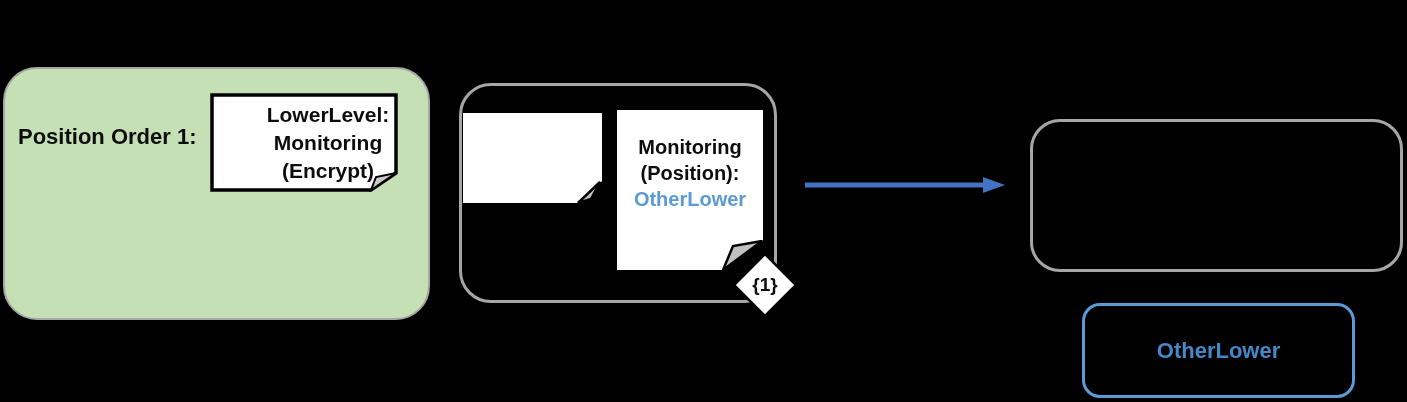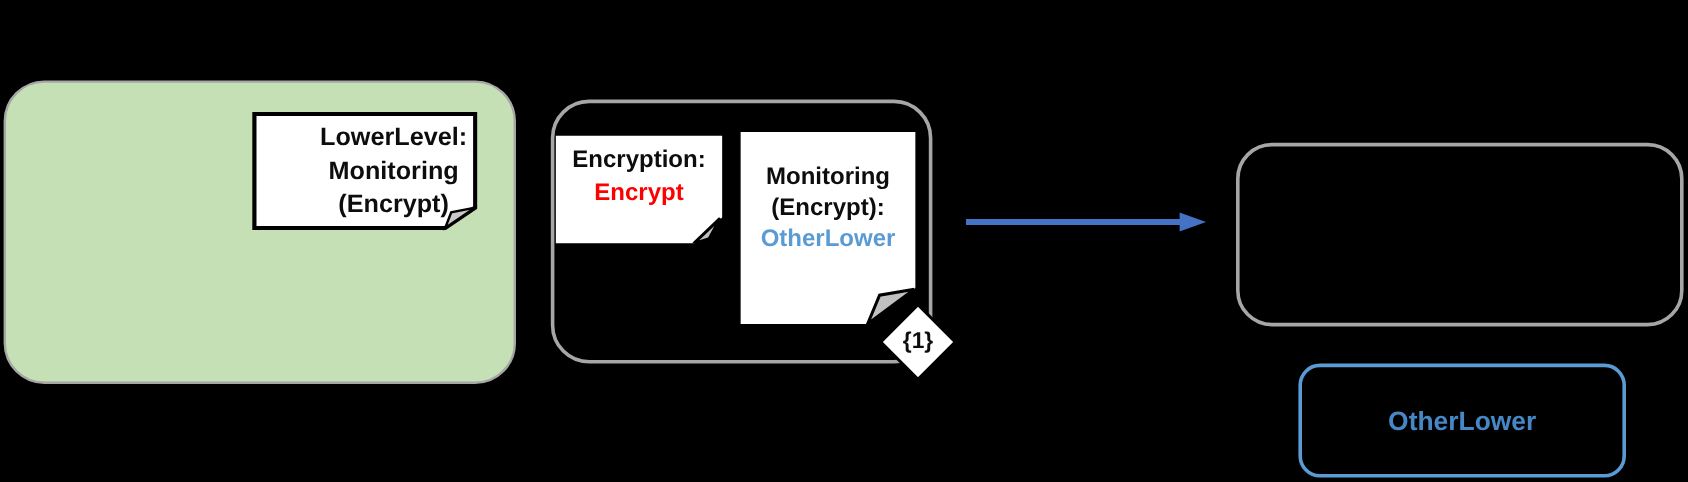--- a/index.html
+++ b/index.html
@@ -84,54 +84,51 @@
     display: flex; align-items: center; justify-content: center;
   }
   .result-label { font-size: 22px; white-space: nowrap; }
 </style>
 </head>
 <body>
 
 <div class="stage" style="background-color: rgb(0, 0, 0);">
 
   <div class="abs green-box" style="background-color: rgb(197, 224, 180); border-color: rgb(166, 166, 166);"></div>
+  <div class="abs green-label">Position Order 1:</div>
 
   <div class="abs note note-a">
     <svg width="188" height="99" viewBox="0 0 188 99">
       <path d="M2,2 H186 V80 L161,97 H2 Z" fill="#ffffff" stroke="#000000" stroke-width="3.5"></path>
       <path d="M161,97 L186,80 L166,84 Z" fill="#c9c9c9" stroke="#000000" stroke-width="2"></path>
     </svg>
     <div class="note-text">
       <div style="color: rgb(13, 13, 13);">LowerLevel:</div>
       <div style="color: rgb(13, 13, 13);">Monitoring</div>
       <div style="color: rgb(13, 13, 13);">(Encrypt)</div>
     </div>
   </div>
 
   <div class="abs mid-box" style="border-color: rgb(166, 166, 166);"></div>
 
   <div class="abs note note-b">
     <svg width="139" height="90" viewBox="0 0 139 90">
       <path d="M0,0 H139 V68 L115,90 H0 Z" fill="#ffffff"></path>
       <path d="M115,90 L137,69 L128,86 Z" fill="#c0c0c0" stroke="#000000" stroke-width="2.5"></path>
     </svg>
-    <div class="note-text">
-      <div style="color: rgb(13, 13, 13);">Encryption:</div>
-      <div style="color: rgb(255, 0, 0);">Encrypt</div>
-    </div>
   </div>
 
   <div class="abs note note-c">
     <svg width="146" height="160" viewBox="0 0 146 160">
       <path d="M0,0 H146 V130 L106,160 H0 Z" fill="#ffffff"></path>
       <path d="M106,160 L145,131 L116,136 Z" fill="#c0c0c0" stroke="#000000" stroke-width="2.5"></path>
     </svg>
     <div class="note-text">
       <div style="color: rgb(13, 13, 13);">Monitoring</div>
-      <div style="color: rgb(13, 13, 13);">(Encrypt):</div>
+      <div style="color: rgb(13, 13, 13);">(Position):</div>
       <div style="color: rgb(91, 155, 213);">OtherLower</div>
     </div>
   </div>
 
   <div class="abs diamond">
     <svg width="66" height="66" viewBox="0 0 66 66">
       <polygon points="33,2 64,33 33,64 2,33" fill="#ffffff" stroke="#000000" stroke-width="2.5"></polygon>
     </svg>
     <div class="badge-label">{1}</div>
   </div>

